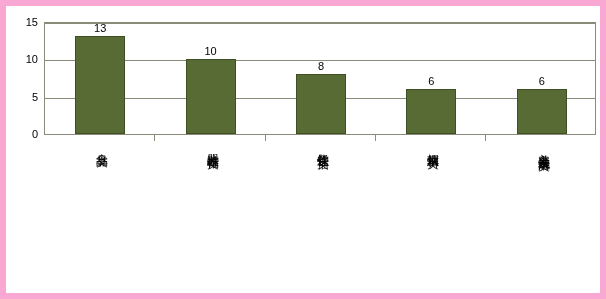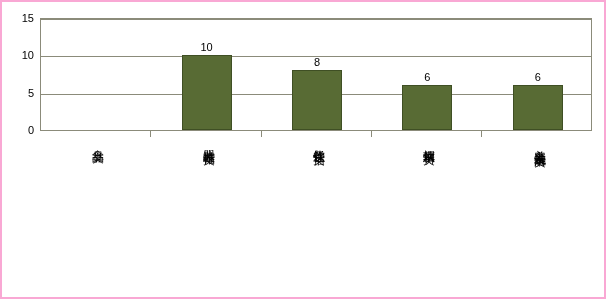--- a/index.html
+++ b/index.html
@@ -8,21 +8,21 @@
     background: #ffffff;
   }
   body {
     font-family: "Liberation Sans", sans-serif;
   }
   #chart-frame {
     position: relative;
     width: 606px;
     height: 299px;
     box-sizing: border-box;
-    border: 2px solid #f9a8d4;
+    border: 6px solid #f9a8d4;
     background: #ffffff;
     overflow: hidden;
   }
   
   #plot-area {
     position: absolute;
     left: 38px;
     top: 16px;
     width: 552px;
     height: 113px;
@@ -117,20 +117,24 @@
     <div class="ylab" style="left:4px; top:48px;">10</div>
     <div class="ylab" style="left:4px; top:86px;">5</div>
     <div class="ylab" style="left:4px; top:123px;">0</div>
   </div>
 
   <div id="plot-area">
     <div class="gridline" style="top:0px;"></div>
     <div class="gridline" style="top:37px;"></div>
     <div class="gridline" style="top:75px;"></div>
 
+    <div class="bar-col" style="left:0px;">
+      <div class="bar" style="height:98px;"></div>
+      <div class="bar-value" style="bottom:100px;">13</div>
+    </div>
 
     <div class="bar-col" style="left:110.4px;">
       <div class="bar" style="height:75px;"></div>
       <div class="bar-value" style="bottom:77px;">10</div>
     </div>
 
     <div class="bar-col" style="left:220.8px;">
       <div class="bar" style="height:60px;"></div>
       <div class="bar-value" style="bottom:62px;">8</div>
     </div>

